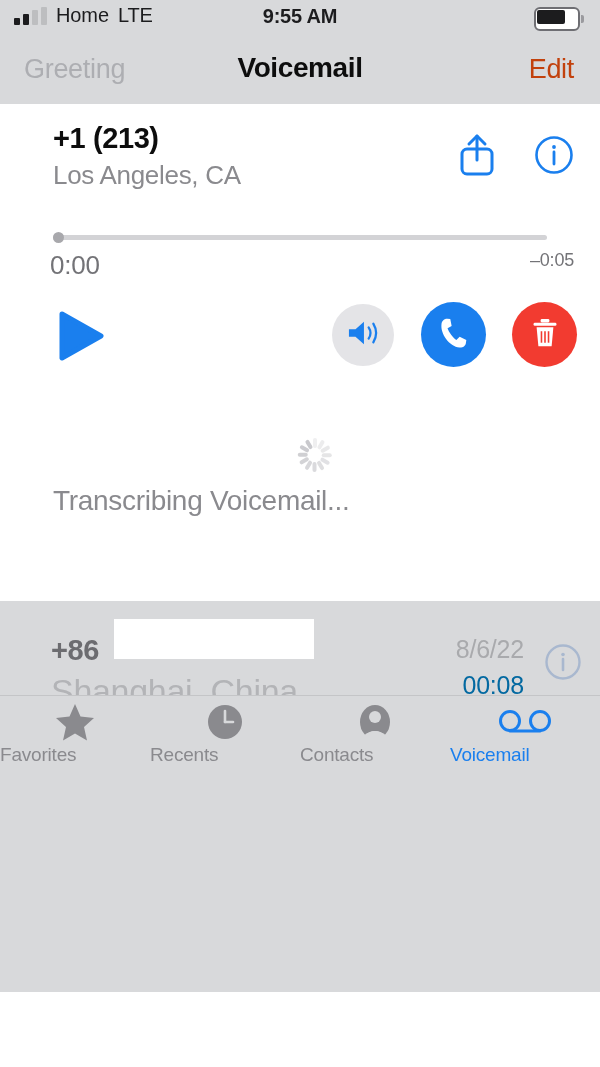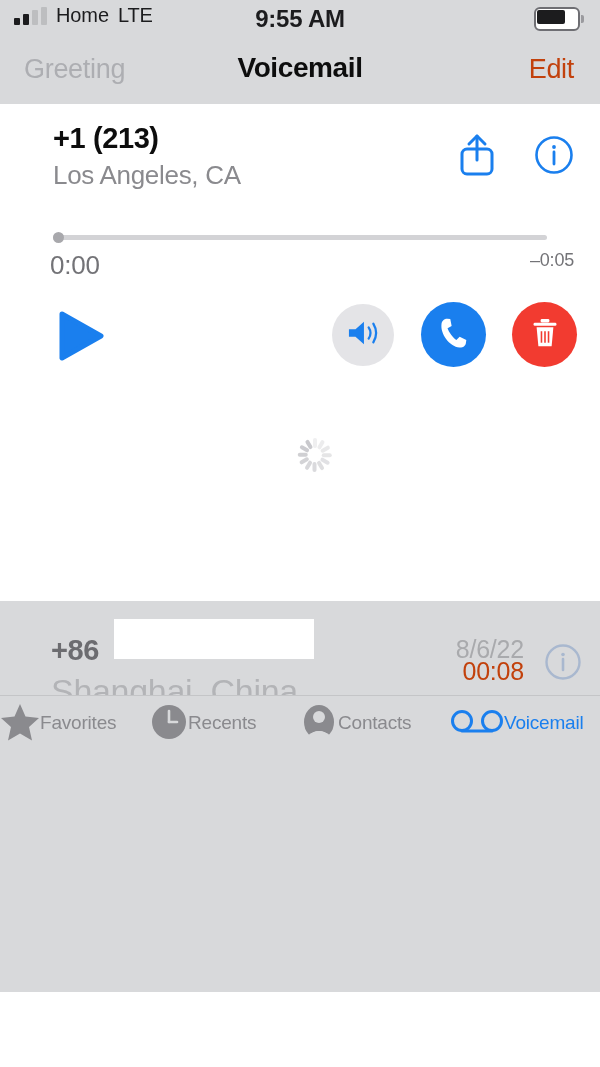--- a/index.html
+++ b/index.html
@@ -20,21 +20,21 @@
   .bars { display:flex; align-items:flex-end; gap:3px; height:18px; }
   .bars i { display:block; width:6px; border-radius:1px; background:#bdbec0; }
   .bars i.on { background:#1c1c1e; }
   .bars i:nth-child(1){ height:7px; }
   .bars i:nth-child(2){ height:11px; }
   .bars i:nth-child(3){ height:15px; }
   .bars i:nth-child(4){ height:18px; }
   .sb-text { font-size:20px; color:#1c1c1e; letter-spacing:-0.1px; }
   .sb-time {
     position:absolute; left:0; right:0; top:5px; text-align:center;
-    font-size:24px; font-weight:bold; color:#1c1c1e; letter-spacing:-0.2px;
+    font-size:20px; font-weight:bold; color:#1c1c1e; letter-spacing:-0.2px;
   }
   .sb-batt { position:absolute; right:16px; top:7px; width:50px; height:24px; }
   .batt-body {
     position:absolute; left:0; top:0; width:46px; height:24px;
     border:2px solid #6e6e73; border-radius:6px; background:#ffffff;
   }
   .batt-fill { position:absolute; left:3px; top:3px; width:30px; height:14px; background:#1c1c1e; border-radius:2px; }
   .batt-cap { position:absolute; right:0; top:8px; width:3px; height:8px; background:#9a9a9e; border-radius:0 2px 2px 0; }
 
   
@@ -137,34 +137,34 @@
   }
   .row-place {
     position:absolute; left:51px; top:71px;
     font-size:34px; color:#b3b4b7; letter-spacing:-0.3px;
   }
   .row-date {
     position:absolute; right:76px; top:34px;
     font-size:25px; color:#a9aaad; letter-spacing:-0.2px; 
   }
   .row-dur {
-    position:absolute; right:76px; top:56px;
-    font-size:25px; color:#c2410c; letter-spacing:-0.2px; text-align:right;
+    position:absolute; right:76px; top:70px;
+    font-size:25px; color:#0369a1; letter-spacing:-0.2px; text-align:right;
   }
   .row-info { position:absolute; right:18px; top:42px; width:38px; height:38px; }
   .row-sep { position:absolute; left:55px; top:102px; width:545px; height:1px; background:#cbccce; }
 
   
   .tabbar {
     position:absolute; left:0; bottom:0; width:600px; height:75px;
     background:#d8d9db; border-top:1px solid #c4c5c7;
     display:flex; align-items:flex-start;
   }
   .tab {
-    flex:1; display:flex; flex-direction:row; align-items:center;
+    flex:1; display:flex; flex-direction:column; 
     padding-top:6px;
   }
   .tab-ico { height:40px; display:flex; align-items:center; justify-content:center; }
   .tab-lbl { font-size:19px; color:#8a8a8e; margin-top:2px; letter-spacing:-0.2px; }
   .tab.active .tab-lbl { color:#1a7fee; }
   .keypad-dots { display:grid; grid-template-columns:repeat(3,11px); gap:5px; }
   .keypad-dots span { width:11px; height:11px; border-radius:50%; background:#8a8a8e; display:block; }
 </style>
 </head>
 <body>
@@ -271,20 +271,21 @@
         <i style="transform: rotate(90deg); opacity: 0.49;"></i>
         <i style="transform: rotate(120deg); opacity: 0.55;"></i>
         <i style="transform: rotate(150deg); opacity: 0.62;"></i>
         <i style="transform: rotate(180deg); opacity: 0.68;"></i>
         <i style="transform: rotate(210deg); opacity: 0.75;"></i>
         <i style="transform: rotate(240deg); opacity: 0.81;"></i>
         <i style="transform: rotate(270deg); opacity: 0.87;"></i>
         <i style="transform: rotate(300deg); opacity: 0.94;"></i>
         <i style="transform: rotate(330deg); opacity: 1;"></i>
       </div>
+    <div class="transcribe">Transcribing Voicemail...</div>
   </div>
 
   <div class="listarea">
     <div class="row">
       <div class="row-number">+86</div>
       <div class="redaction"></div>
       <div class="row-place">Shanghai, China</div>
       <div class="row-date">8/6/22</div>
       <div class="row-dur">00:08</div>
       <div class="row-info">

